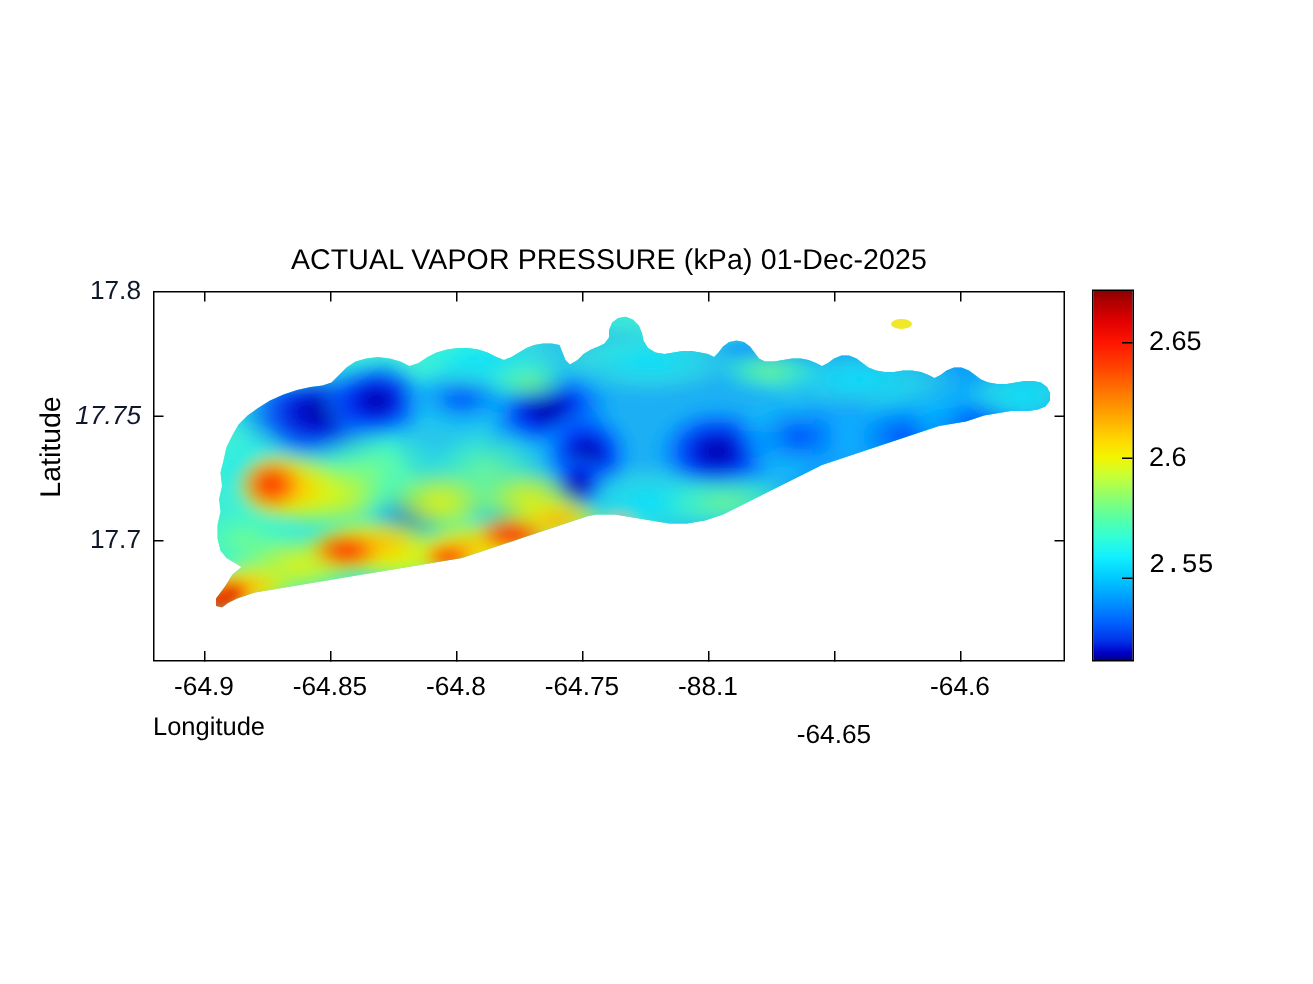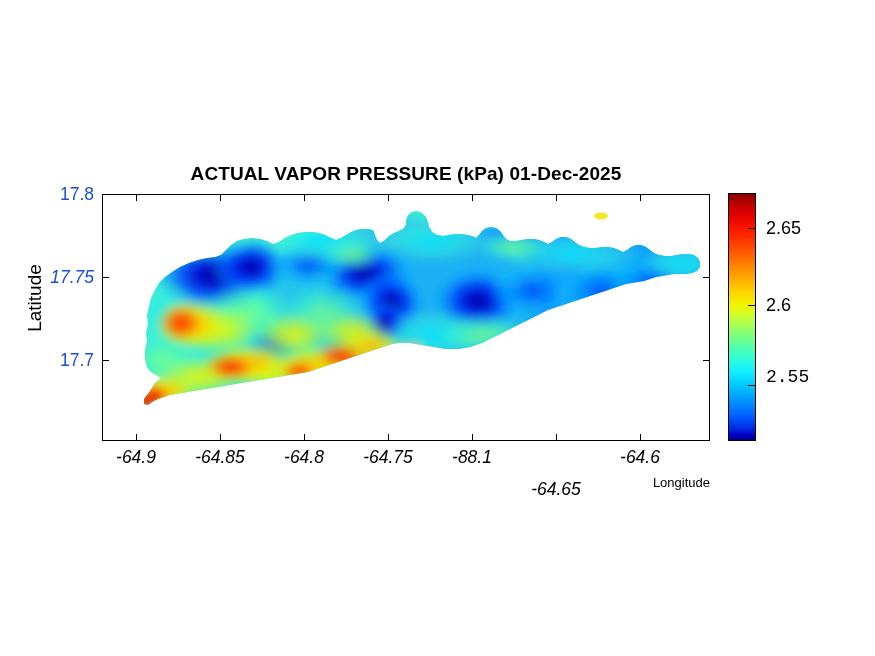--- a/index.html
+++ b/index.html
@@ -17,21 +17,21 @@
   }
 
   
   #plot-title {
     position: absolute;
     left: 102px;
     top: 163px;
     width: 608px;
     text-align: center;
     font-size: 19px;
-    font-weight: bold;
+    font-weight: normal;
     color: #000000;
     letter-spacing: 0.1px;
     white-space: nowrap;
   }
 
   
   #axes-box {
     position: absolute;
     left: 102px;
     top: 194px;
@@ -75,47 +75,46 @@
 
   
   .xticklabel {
     position: absolute;
     top: 447px;
     font-size: 17.5px;
     color: #000000;
     text-align: right;
     transform: translateX(-50%);
     white-space: nowrap;
-    font-style: italic;
   }
   .yticklabel {
     position: absolute;
     right: 0;
     font-size: 17.5px;
-    color: #1d4ed8;
+    color: #0f172a;
     text-align: right;
     transform: translateY(-50%);
     white-space: nowrap;
   }
   #ytick-wrap {
     position: absolute;
     left: 0px;
     top: 0px;
     width: 94px;
     height: 656px;
   }
 
   
   #xlabel {
     position: absolute;
     left: 102px;
     top: 475px;
     width: 608px;
-    text-align: right;
-    font-size: 13px;
+    text-align: left;
+    font-size: 17px;
     color: #000000;
   }
   #ylabel {
     position: absolute;
     left: -45px;
     top: 287px;
     width: 160px;
     text-align: center;
     font-size: 19px;
     color: #000000;

